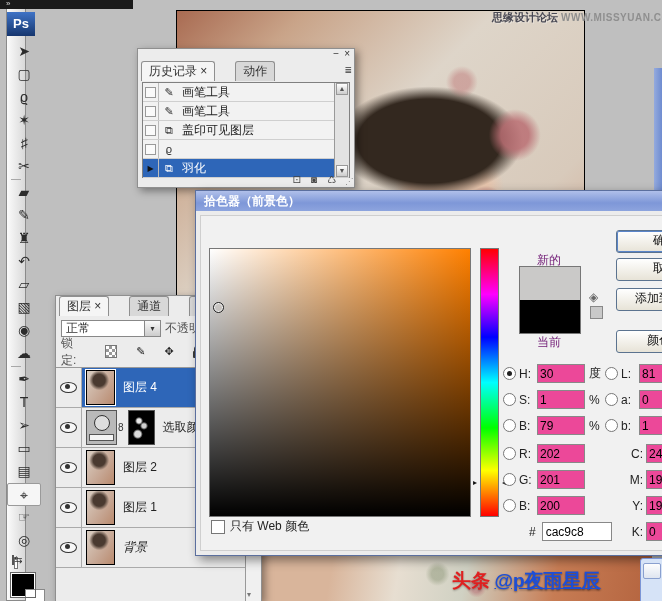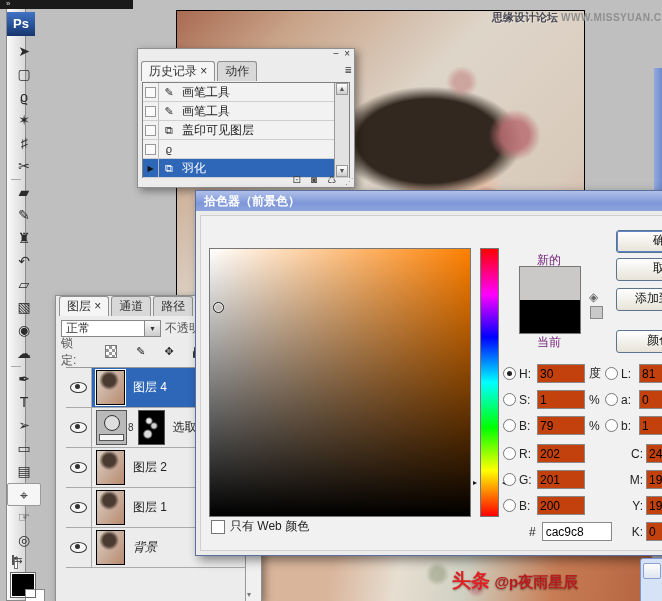--- a/index.html
+++ b/index.html
@@ -22,42 +22,42 @@
   .photo-bottom{position:absolute;left:262px;top:556px;width:390px;height:45px;z-index:2;
     background-image:
       radial-gradient(circle at 45% 40%, rgba(140,150,120,.5) 0 6px, transparent 12px),
       radial-gradient(circle at 55% 70%, rgba(180,100,110,.5) 0 5px, transparent 10px),
       linear-gradient(100deg,#d9b59b 0 18%,#e7ded1 35%,#d0d1c3 52%,#c77c54 75%,#b4643f 100%);}
   .wm-top{position:absolute;left:492px;top:10px;z-index:3;font-size:11px;white-space:nowrap;}
   .wm-top .w1{color:#4a4a55;font-weight:bold;text-shadow:1px 1px 0 rgba(255,255,255,.35);}
   .wm-top .w2{color:#8f8f8f;font-weight:bold;font-size:10px;letter-spacing:.5px;}
   .toutiao{position:absolute;left:452px;top:568px;z-index:30;white-space:nowrap;}
   .toutiao .brand{color:#e02020;font-weight:bold;font-size:19px;text-shadow:0 1px 2px rgba(0,0,0,.3);}
-  .toutiao .user{color:#b91c1c;font-weight:bold;font-size:15px;text-shadow:0 1px 2px rgba(0,0,0,.45);}
+  .toutiao .user{color:#1d4ed8;font-weight:bold;font-size:19px;text-shadow:0 1px 2px rgba(0,0,0,.45);text-decoration:underline;}
   .blue-strip{position:absolute;left:654px;top:68px;width:8px;height:122px;z-index:2;
     background:linear-gradient(90deg,#94aade,#6f8cd0);}
   .br-widget{position:absolute;left:640px;top:558px;width:22px;height:43px;z-index:25;
     background:#d6e3f7;border:1px solid #7b95d6;border-radius:3px 0 0 0;}
   .br-widget .btn{margin:4px 2px;height:14px;background:linear-gradient(#fdfdfd,#dfe5f0);border:1px solid #8aa0cf;border-radius:2px;}
   
   .toolbar{position:absolute;left:6px;top:9px;width:20px;height:592px;z-index:8;
     background:linear-gradient(90deg,#fbfbfb,#d9d9d9);border:1px solid #8a8a8a;border-top:none;box-sizing:border-box;}
   .pslogo{width:28px;height:24px;margin:3px auto 4px;background:linear-gradient(#3f73c6,#16366e);
     color:#fff;font-weight:bold;font-size:13px;text-align:center;line-height:24px;border:1px solid #0d2least;}
   .tool{width:34px;height:23px;text-align:center;line-height:23px;font-size:14px;color:#2c2c2c;cursor:default;}
   .tool.sel{background:#f6f6f6;border:1px solid #9a9a9a;box-sizing:border-box;border-radius:2px;}
   .tdiv{height:1px;background:#a8a8a8;margin:1px 4px;}
   .mini-sw{display:flex;justify-content:space-between;padding:2px 5px;align-items:center;}
   .mini-fg{width:8px;height:8px;background:#111;border:1px solid #555;box-shadow:3px 3px 0 #fff,3px 3px 0 1px #777;}
   .mini-swap{font-size:10px;color:#333;}
   .fg-big{width:22px;height:22px;background:#000;border:1px solid #fff;outline:1px solid #666;margin:6px 0 0 4px;}
   .bg-big{width:18px;height:16px;background:#fff;border:1px solid #888;margin:-8px 0 0 18px;}
   
   .panel{position:absolute;background:#ececec;border:1px solid #8f8f8f;box-shadow:3px 3px 8px rgba(0,0,0,.4);box-sizing:border-box;}
-  .ptabs{display:flex;align-items:flex-end;height:20px;padding-left:3px;gap:2px;}
+  .ptabs{display:flex;align-items:flex-end;height:20px;padding-left:3px;gap:20px;}
   .ptab{background:#d8d8d8;border:1px solid #8f8f8f;border-bottom:none;border-radius:3px 3px 0 0;
     font-size:12px;padding:1px 7px;color:#333;white-space:nowrap;}
   .ptab.on{background:#f5f5f5;}
   
   .hist{left:137px;top:48px;width:218px;height:140px;z-index:6;}
   .hist-head{height:12px;text-align:right;padding-right:4px;font-size:10px;line-height:10px;color:#333;}
   .hist-head span{margin-left:5px;cursor:default;}
   .hist-menu{position:absolute;right:2px;top:16px;font-size:9px;color:#333;}
   .hlist{position:absolute;left:4px;right:4px;top:33px;height:94px;background:#f2f2f2;border:1px solid #808080;}
   .hrow{display:flex;align-items:center;height:18px;border-bottom:1px solid #cfcfcf;font-size:12px;color:#222;}
@@ -83,21 +83,21 @@
   .lselect .arr{margin-left:auto;width:15px;height:15px;background:linear-gradient(#f8f8f8,#ccc);
     border-left:1px solid #888;text-align:center;font-size:8px;line-height:15px;color:#333;}
   .llock{display:flex;align-items:center;height:21px;padding:0 5px;gap:19px;font-size:12px;color:#555;}
   .checker{width:11px;height:11px;border:1px solid #777;
     background-image:linear-gradient(45deg,#999 25%,transparent 25%,transparent 75%,#999 75%),
       linear-gradient(45deg,#999 25%,#fff 25%,#fff 75%,#999 75%);background-size:6px 6px;background-position:0 0,3px 3px;}
   .lk-ic{font-size:11px;color:#222;}
   .mlock{width:9px;height:7px;background:#3a3a3a;border-radius:1px;position:relative;display:inline-block;margin-top:5px;}
   .mlock:before{content:"";position:absolute;left:1px;top:-5px;width:5px;height:4px;border:1.5px solid #3a3a3a;
     border-bottom:none;border-radius:3px 3px 0 0;}
-  .lrows{position:absolute;left:0;right:0;top:71px;bottom:0;border-top:1px solid #999;margin-left:10px;}
+  .lrows{position:absolute;left:0;right:0;top:71px;bottom:0;border-top:1px solid #999;}
   .lrow{display:flex;align-items:center;height:39px;border-bottom:1px solid #aaa;font-size:12px;color:#222;background:#ececec;}
   .lrow.sel{background:#2e66b8;color:#fff;}
   .eyec{width:25px;align-self:stretch;border-right:1px solid #aaa;display:flex;align-items:center;justify-content:center;background:#ececec;}
   .eye{width:15px;height:9px;border:1px solid #333;border-radius:50%;position:relative;background:#f8f8f8;}
   .eye:after{content:"";position:absolute;left:4px;top:1px;width:5px;height:5px;background:#333;border-radius:50%;}
   .thumb{width:27px;height:33px;border:1px solid #000;margin-left:4px;flex:none;
     background-image:radial-gradient(circle at 45% 28%, #4a3a30 0 6px, rgba(74,58,48,0) 10px),
       linear-gradient(125deg,#dbd0c4,#c6a693 60%,#b98a6e);}
   .thumb.tsel{outline:1px solid #fff;}
   .adjthumb{width:29px;height:33px;border:1px solid #555;background:#b9b9b9;margin-left:4px;flex:none;position:relative;}
@@ -135,21 +135,21 @@
   .cube{position:absolute;left:388px;top:74px;font-size:12px;color:#666;}
   .cubesq{position:absolute;left:389px;top:90px;width:11px;height:11px;background:#c9c9c9;border:1px solid #888;}
   .xpbtn{position:absolute;left:415px;width:96px;height:21px;background:linear-gradient(#ffffff,#e7e3d7);
     border:1px solid #5b738f;border-radius:3px;font-size:12px;color:#111;text-align:center;line-height:19px;}
   .xpbtn.primary{box-shadow:inset 0 0 0 1px #5a85c9;}
   .b-ok{top:14px;} .b-cancel{top:42px;} .b-add{top:72px;} .b-lib{top:114px;}
   .frow{position:absolute;display:flex;align-items:center;font-size:12px;color:#222;}
   .radio{width:11px;height:11px;border:1px solid #777;border-radius:50%;background:#fff;margin-right:3px;position:relative;flex:none;}
   .radio.on:after{content:"";position:absolute;left:3px;top:3px;width:5px;height:5px;border-radius:50%;background:#222;}
   .flab{width:18px;text-align:left;}
-  .fin{width:42px;height:17px;border:1px solid #888;background:#c2410c;font-size:12px;padding:0 2px;font-family:"Liberation Sans",sans-serif;}
+  .fin{width:42px;height:17px;border:1px solid #888;background:#ec4899;font-size:12px;padding:0 2px;font-family:"Liberation Sans",sans-serif;}
   .funit{margin-left:4px;}
   .lcol{left:302px;} .rcol{left:404px;}
   .r1{top:148px;} .r2{top:174px;} .r3{top:200px;} .r4{top:228px;} .r5{top:254px;} .r6{top:280px;} .r7{top:306px;}
   .cm{left:416px;} .cm .flab{width:26px;text-align:right;margin-right:3px;}
   .hexrow{position:absolute;left:328px;top:306px;display:flex;align-items:center;font-size:12px;color:#222;}
   .hexin{width:62px;height:17px;border:1px solid #888;background:#fff;font-size:12px;padding:0 3px;margin-left:6px;font-family:"Liberation Sans",sans-serif;}
   .webrow{position:absolute;left:10px;top:302px;display:flex;align-items:center;font-size:12px;color:#222;gap:5px;}
   .cbox{width:12px;height:12px;border:1px solid #777;background:#fff;}
 </style>
 </head>

